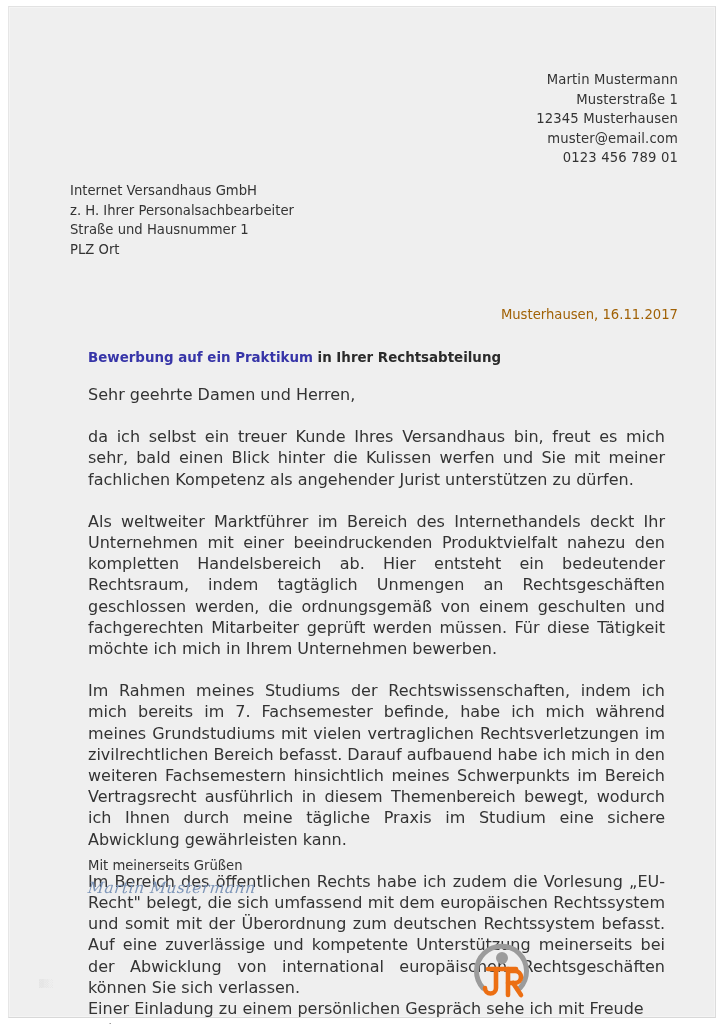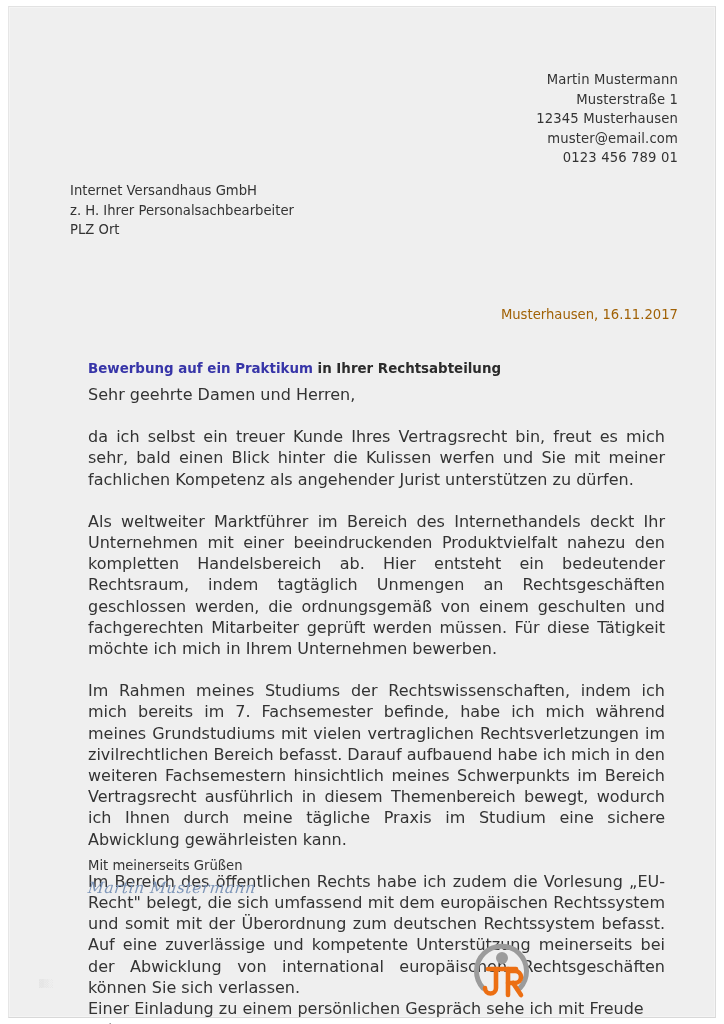--- a/index.html
+++ b/index.html
@@ -78,21 +78,21 @@
     top: 298px;
     font-size: 13.2px;
     line-height: 19px;
     color: #a16207;
     white-space: nowrap;
   }
 
   .subject-line {
     position: absolute;
     left: 79px;
-    top: 352px;
+    top: 341px;
     font-size: 13.4px;
     line-height: 19px;
     font-weight: bold;
     color: #2b2b2b;
     white-space: nowrap;
   }
   .subject-line .accent {
     color: #3735a8;
   }
 
@@ -210,32 +210,33 @@
         <div>Martin Mustermann</div>
         <div>Musterstraße 1</div>
         <div>12345 Musterhausen</div>
         <div>muster@email.com</div>
         <div>0123 456 789 01</div>
       </div>
 
       <div class="recipient-block">
         <div>Internet Versandhaus GmbH</div>
         <div>z. H. Ihrer Personalsachbearbeiter</div>
+        <div>Straße und Hausnummer 1</div>
         <div>PLZ Ort</div>
       </div>
 
       <div class="date-line">Musterhausen, 16.11.2017</div>
 
       <div class="subject-line">
         <span class="accent">Bewerbung auf ein Praktikum</span><span> in Ihrer Rechtsabteilung</span>
       </div>
 
       <div class="body-area">
         <p class="salutation">Sehr geehrte Damen und Herren,</p>
-        <p class="para">da ich selbst ein treuer Kunde Ihres Vertragsrecht bin, freut es mich sehr, bald einen Blick hinter die Kulissen werfen und Sie mit meiner fachlichen Kompetenz als angehender Jurist unterstützen zu dürfen.</p>
+        <p class="para">da ich selbst ein treuer Kunde Ihres Versandhaus bin, freut es mich sehr, bald einen Blick hinter die Kulissen werfen und Sie mit meiner fachlichen Kompetenz als angehender Jurist unterstützen zu dürfen.</p>
         <p class="para">Als weltweiter Marktführer im Bereich des Internethandels deckt Ihr Unternehmen mit einer beeindruckenden Produktvielfalt nahezu den kompletten Handelsbereich ab. Hier entsteht ein bedeutender Rechtsraum, indem tagtäglich Unmengen an Rechtsgeschäften geschlossen werden, die ordnungsgemäß von einem geschulten und fachgerechten Mitarbeiter geprüft werden müssen. Für diese Tätigkeit möchte ich mich in Ihrem Unternehmen bewerben.</p>
         <p class="para">Im Rahmen meines Studiums der Rechtswissenschaften, indem ich mich bereits im 7. Fachsemester befinde, habe ich mich während meines Grundstudiums mit vielen vertraglichen Rechtsverletzungen im zivilrechtlichen Bereich befasst. Darauf aufbauend habe ich mich in den weiteren Fachsemestern hinsichtlich meines Schwerpunkts im Bereich Vertragsrecht ausführlich in diesem Themenbereich bewegt, wodurch ich Ihnen durch meine tägliche Praxis im Studium eine sichere Abwicklung gewährleisten kann.</p>
         <p class="para">Im Bereich des öffentlichen Rechts habe ich zudem die Vorlesung „EU-Recht" belegt, die sich umfassend mit dem europäischen Rechtssystem und somit mit der Überordnung zum deutschen Rechtssystem befasst. Auf eine zuverlässige und kompetente Unterstützung meinerseits bei der Abwicklung von international europäischen Rechtsgeschäften können Sie sich verlassen.</p>
         <p class="para" style="margin-top:-21px; text-align:left;">Einer Einladung zu einem persönlichen Gespräch sehe ich mit Freude entgegen.</p>
       </div>
 
       <div class="closing-block">
         <div class="closing-text">Mit meinerseits Grüßen</div>
         <div class="signature">Martin Mustermann</div>
       </div>

